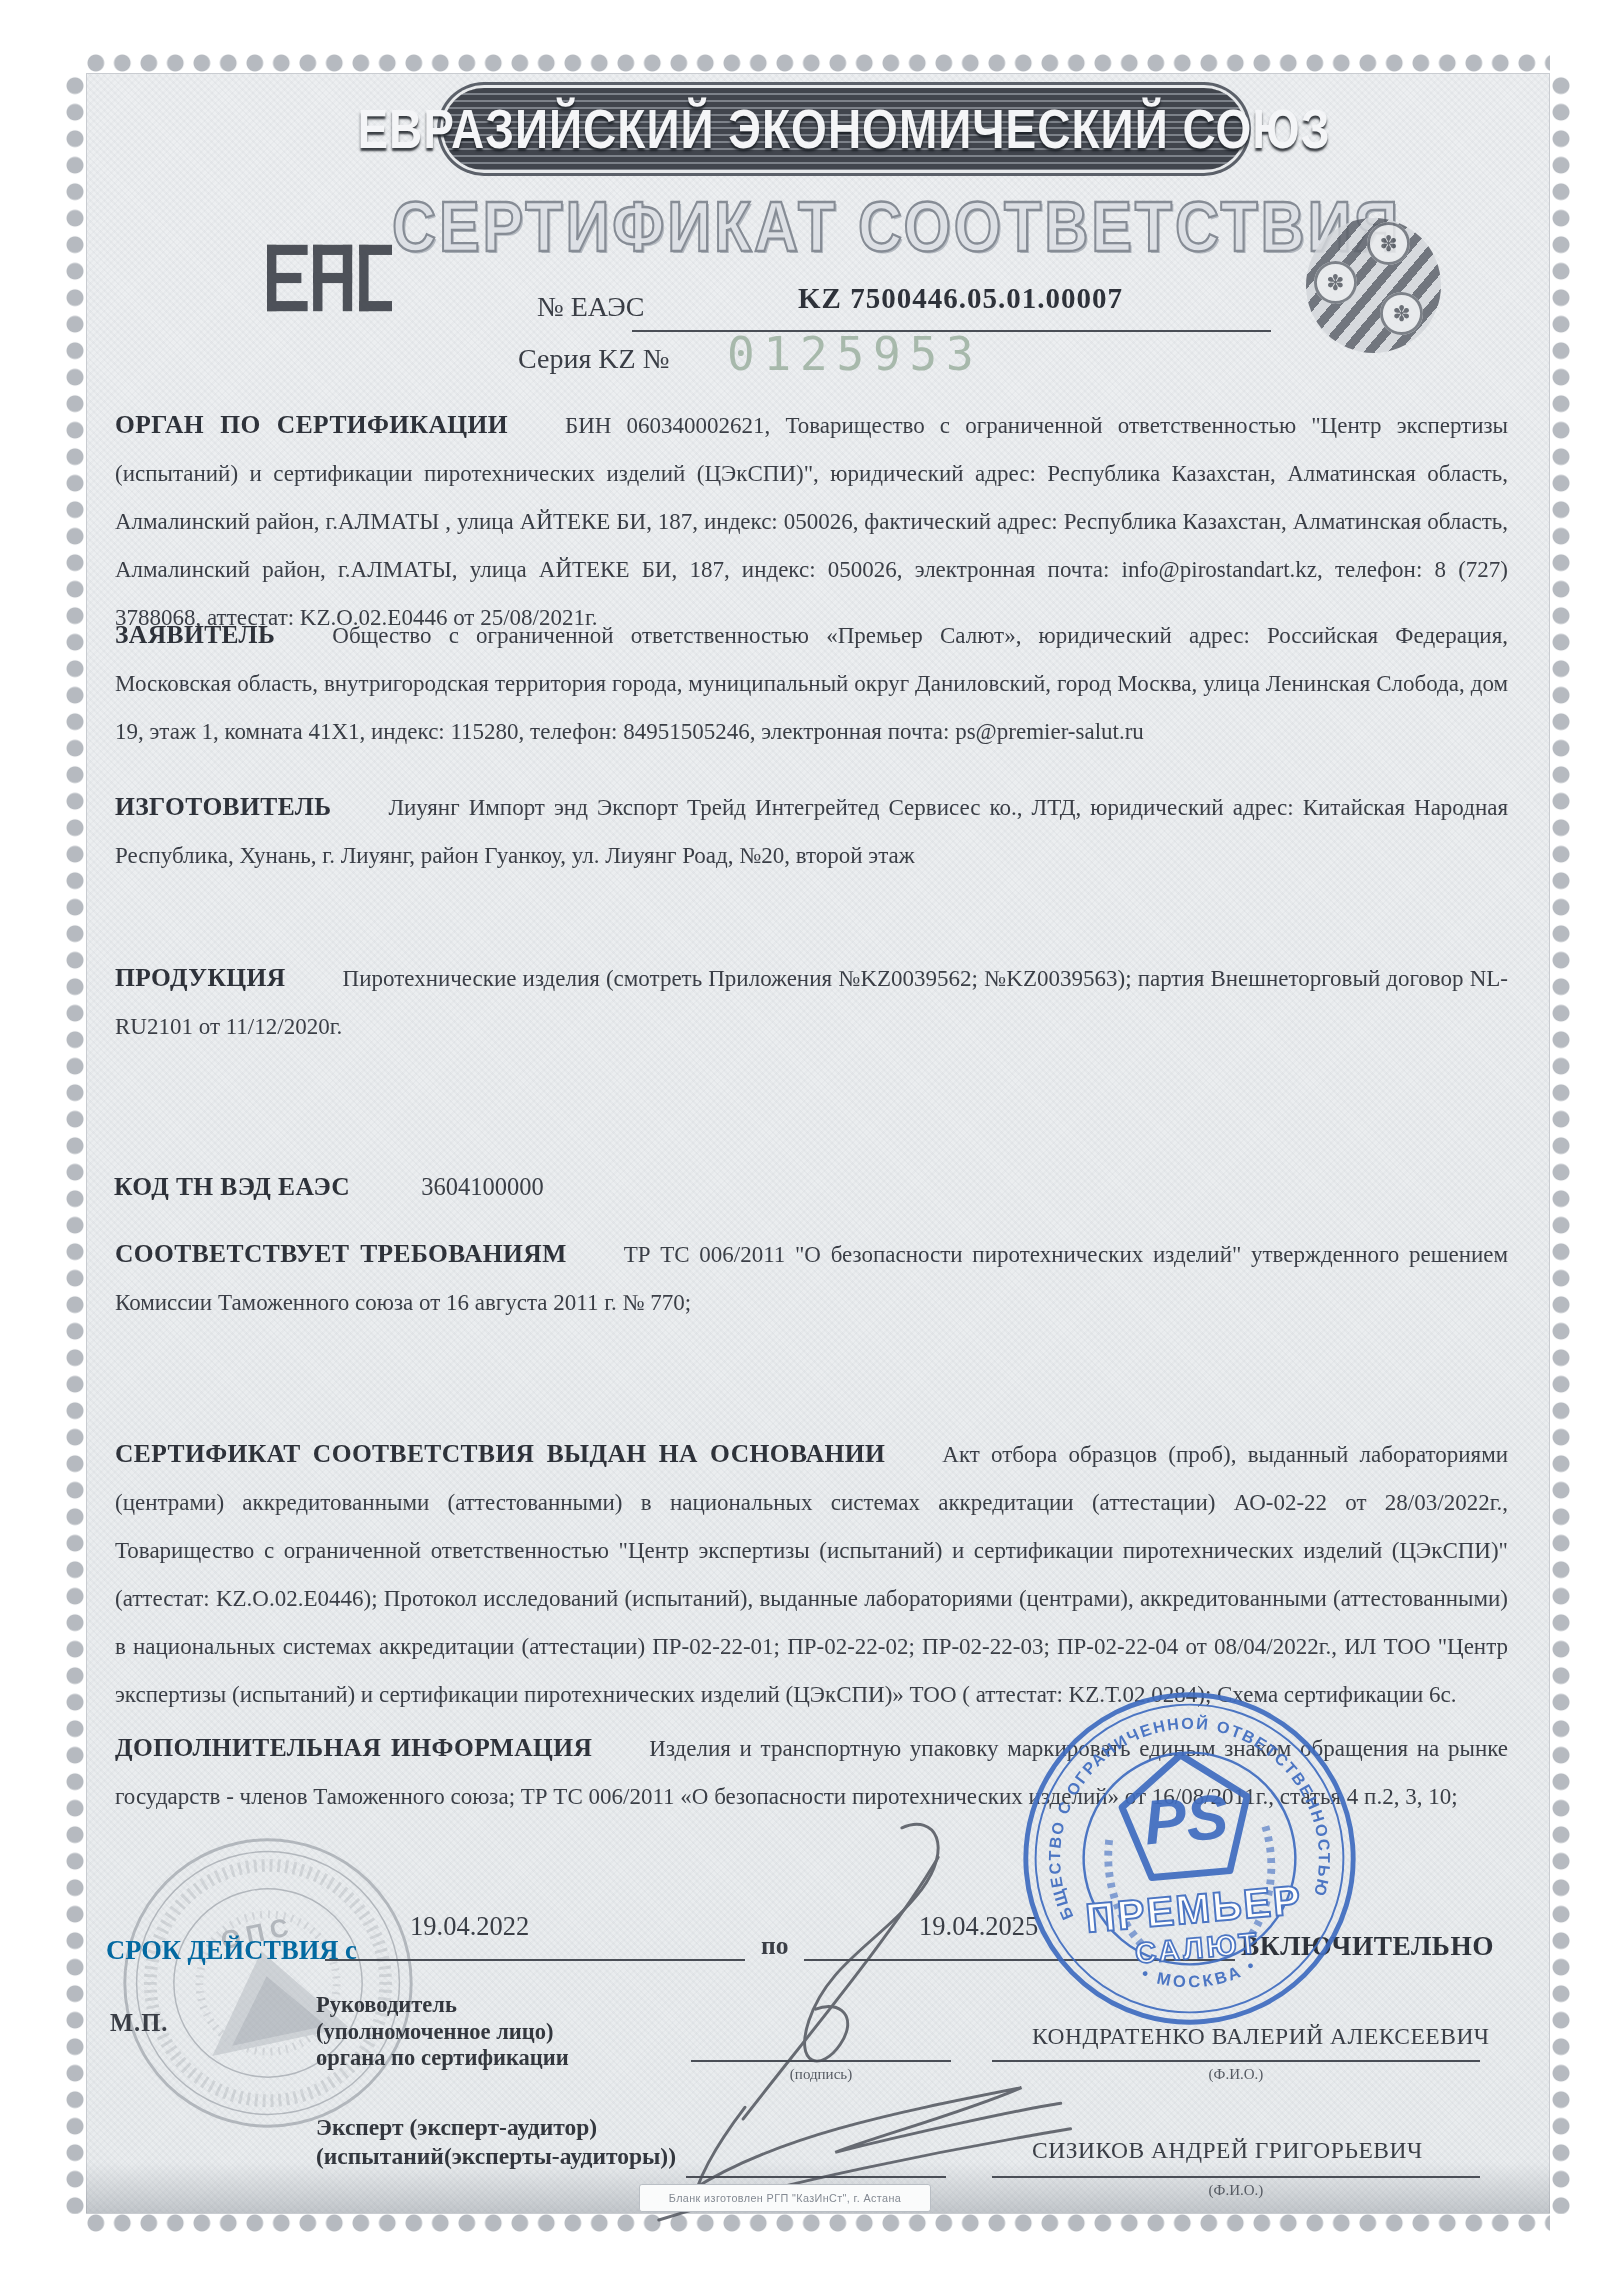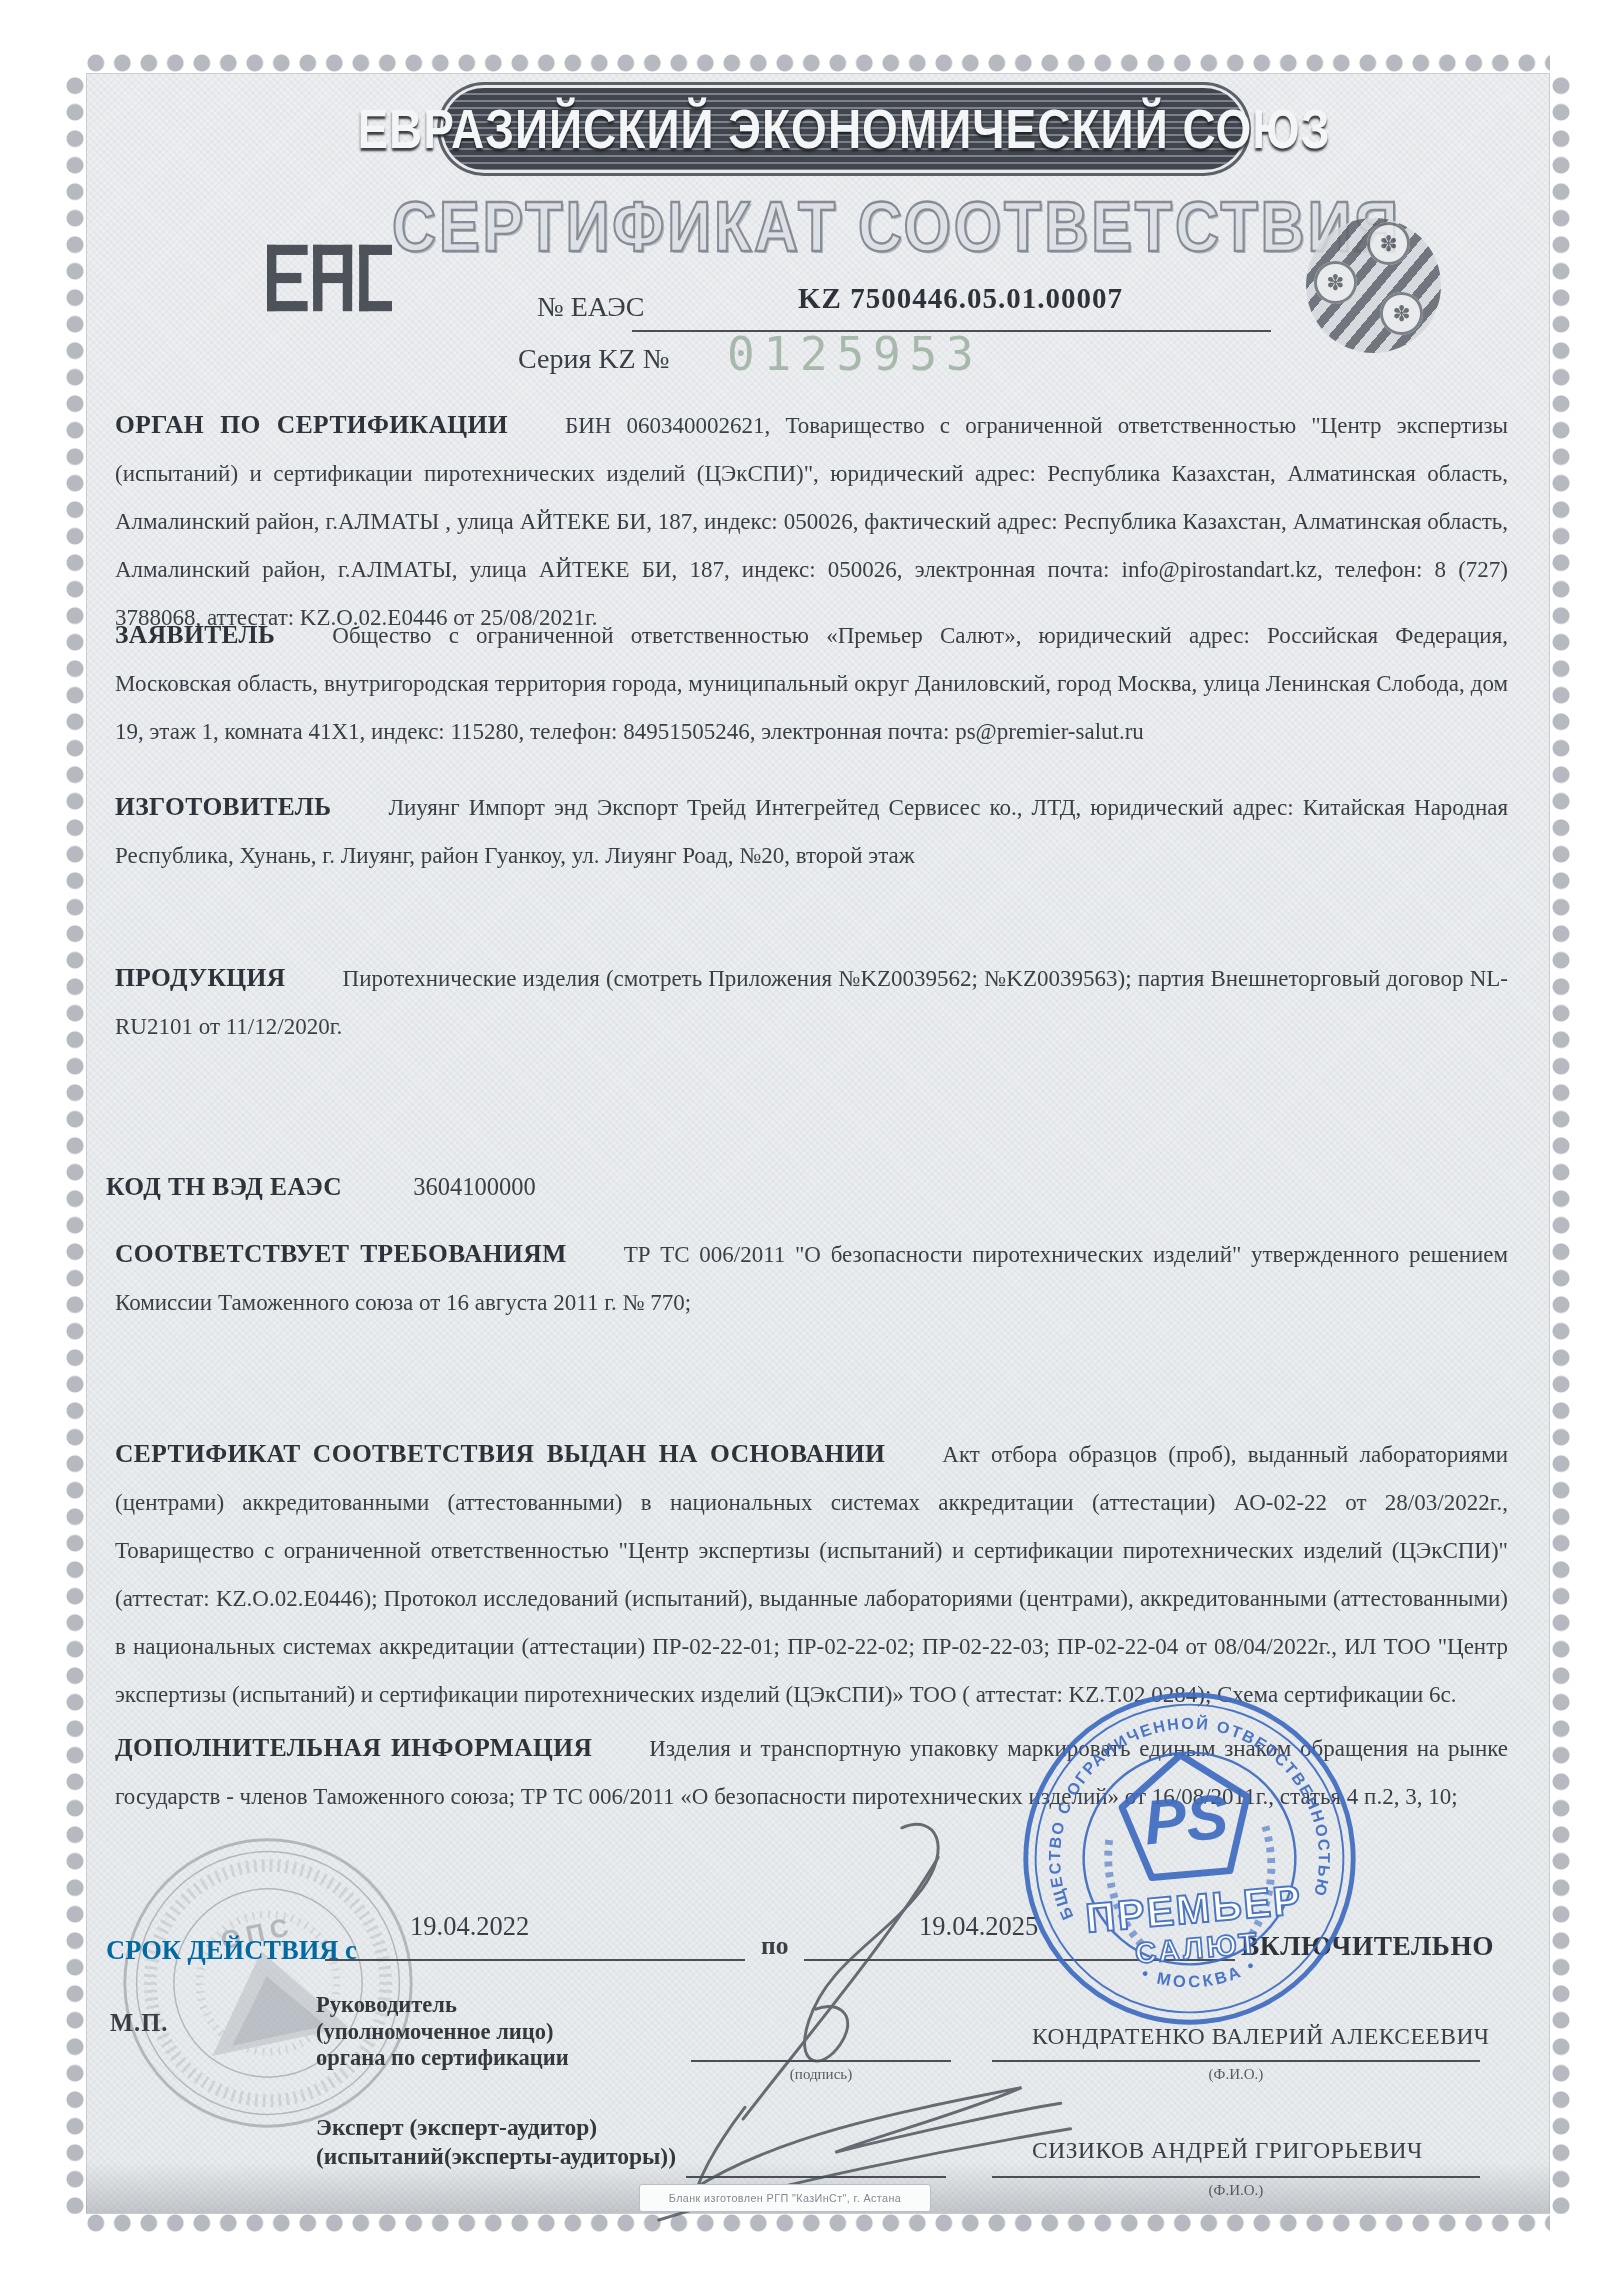--- a/index.html
+++ b/index.html
@@ -63,21 +63,21 @@
   .num-value{position:absolute;left:686px;top:282px;width:549px;text-align:center;
     font-weight:bold;font-size:29px;letter-spacing:1px;color:#2e323a;}
   .hline{position:absolute;border-bottom:2px solid #4a4e56;}
   .series-label{position:absolute;left:518px;top:343px;font-size:28px;}
   .series-value{position:absolute;left:727px;top:327px;font-family:"DejaVu Sans Mono",monospace;
     font-size:46px;letter-spacing:8.8px;color:rgba(146,168,150,.75);}
 
   .sec{position:absolute;left:102px;width:1419px;}
   .sec p{margin:13px;text-align:justify;font-size:23px;line-height:48px;}
   .sec .lbl{font-weight:bold;font-size:25.5px;letter-spacing:0.4px;color:#2e323a;margin-right:57px;}
-  .kv{position:absolute;left:106px;display:flex;align-items:baseline;}
+  .kv{position:absolute;left:114px;display:flex;align-items:baseline;}
   .kv .lbl{font-weight:bold;font-size:25.5px;letter-spacing:0.4px;color:#2e323a;}
   .kv .val{font-size:24.5px;margin-left:71px;}
 
   .v-label{position:absolute;font-weight:bold;font-size:26.5px;color:#0369a1;}
   .v-date{position:absolute;font-size:26.5px;}
   .v-po{position:absolute;font-weight:bold;font-size:25.5px;}
   .v-incl{position:absolute;font-weight:bold;font-size:27.4px;letter-spacing:0.5px;color:#2e323a;}
   .mp{position:absolute;left:110px;top:2009px;font-weight:bold;font-size:24.5px;letter-spacing:1px;}
 
   .role{position:absolute;left:316px;font-weight:bold;font-size:22.5px;line-height:26.5px;color:#33373e;}

